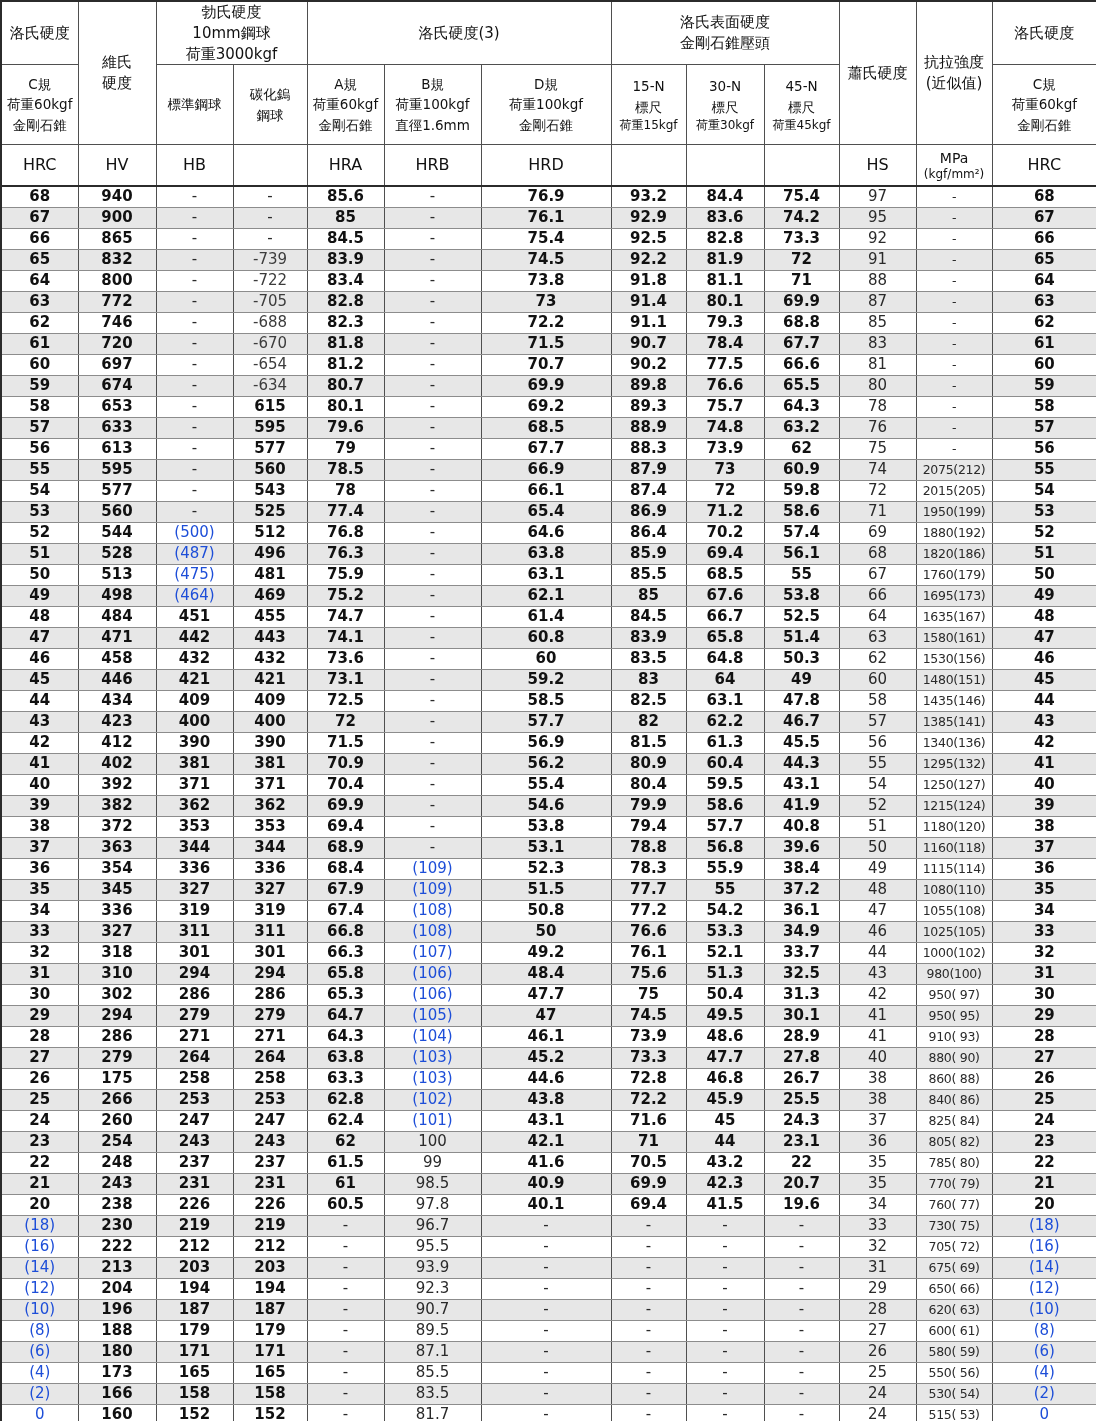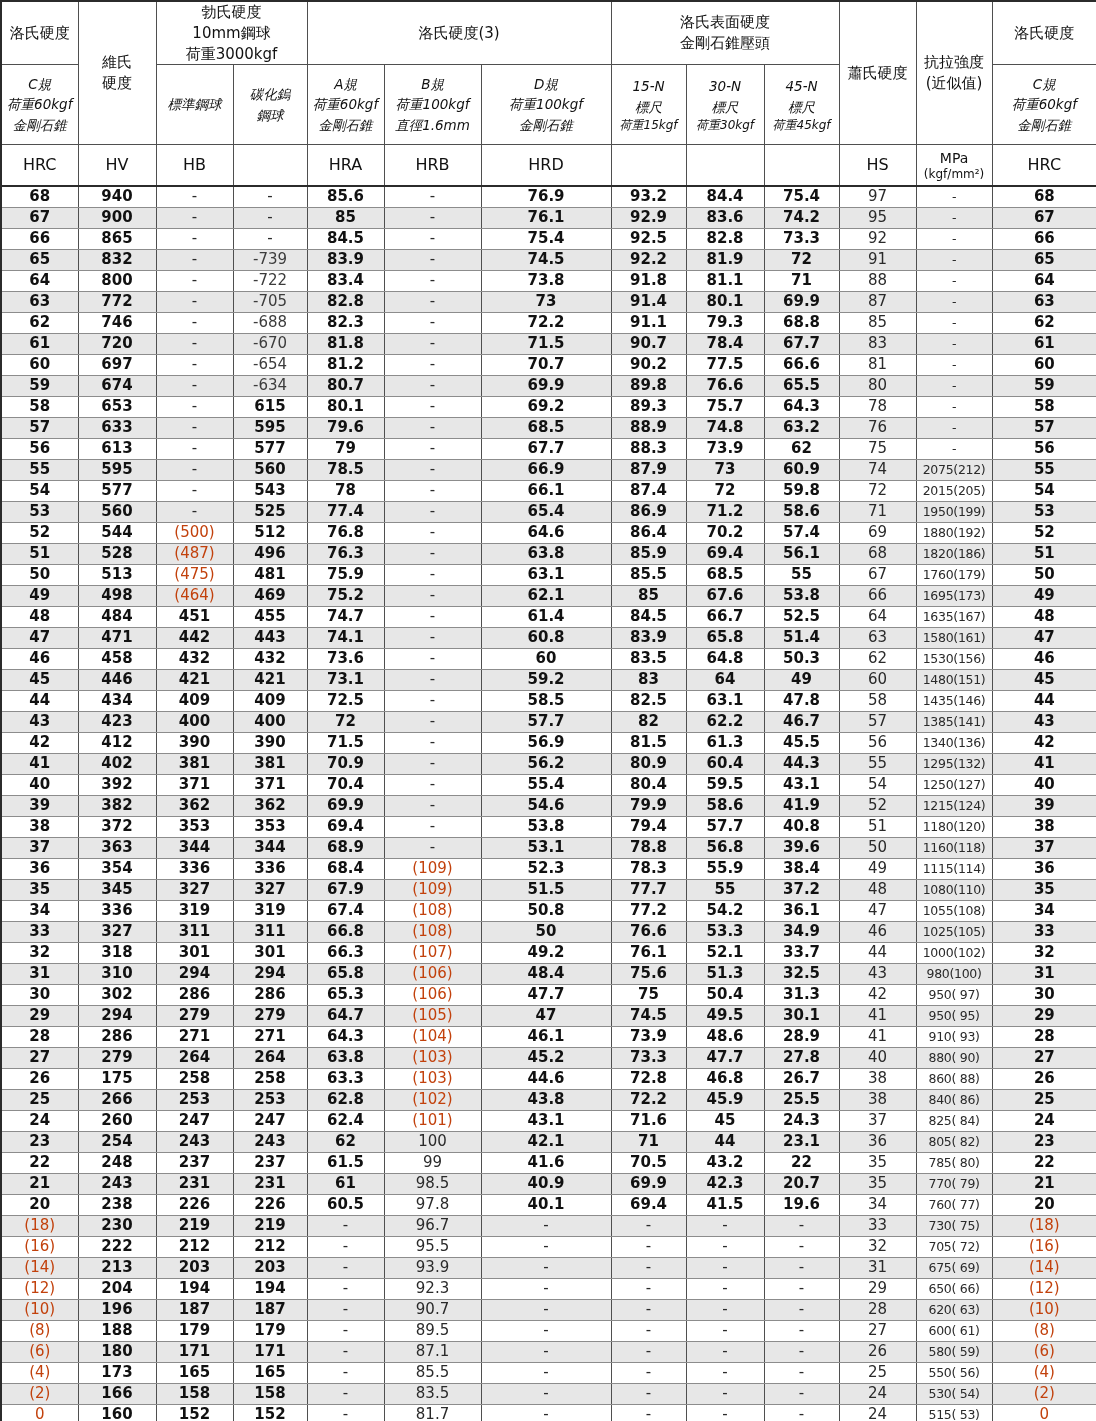--- a/index.html
+++ b/index.html
@@ -15,37 +15,37 @@
   th, td {
     border: 1px solid #4f4f4f;
     text-align: center; vertical-align: middle;
     padding: 0; overflow: hidden;
   }
   thead th {
     font-weight: 400; background: #ffffff;
     white-space: pre-line; line-height: 1.3;
   }
   thead tr.h1 { height: 61px; }
-  thead tr.h2 { height: 80px; font-style: italic; }
+  thead tr.h2 { height: 80px; }
   thead tr.h3 { height: 41px; }
   thead tr.h3 th { border-bottom: 2px solid #2b2b2b; }
   .grp { font-size: 15px; }
   .sub { font-size: 13.5px; }
   .load { font-size: 12px; display: block; margin-top: 1px; }
   .sym { font-size: 16px; }
   .sym-small { font-size: 12px; display: block; margin-top: -2px; }
   tbody td {
     height: 20px; font-size: 15px; font-weight: 700;
     border-top-color: #8c8c8c; border-bottom-color: #8c8c8c;
     line-height: 1;
   }
   tbody tr:nth-child(even) { background: #e7e7e7; }
   tbody td.light { font-weight: 400; color: #2a2a2a; }
   tbody td.small { font-size: 12.5px; letter-spacing: -0.3px; }
-  tbody td.red { color: #c2410c; font-weight: 400; }
+  tbody td.red { color: #1d4ed8; font-weight: 400; }
   tbody td.approx { font-weight: 400; color: #3c3c3c; }
 </style>
 </head>
 <body>
 
 <div id="page">
   <table class="hardness">
     <colgroup>
       <col style="width:77px">
         <col style="width:78px">

